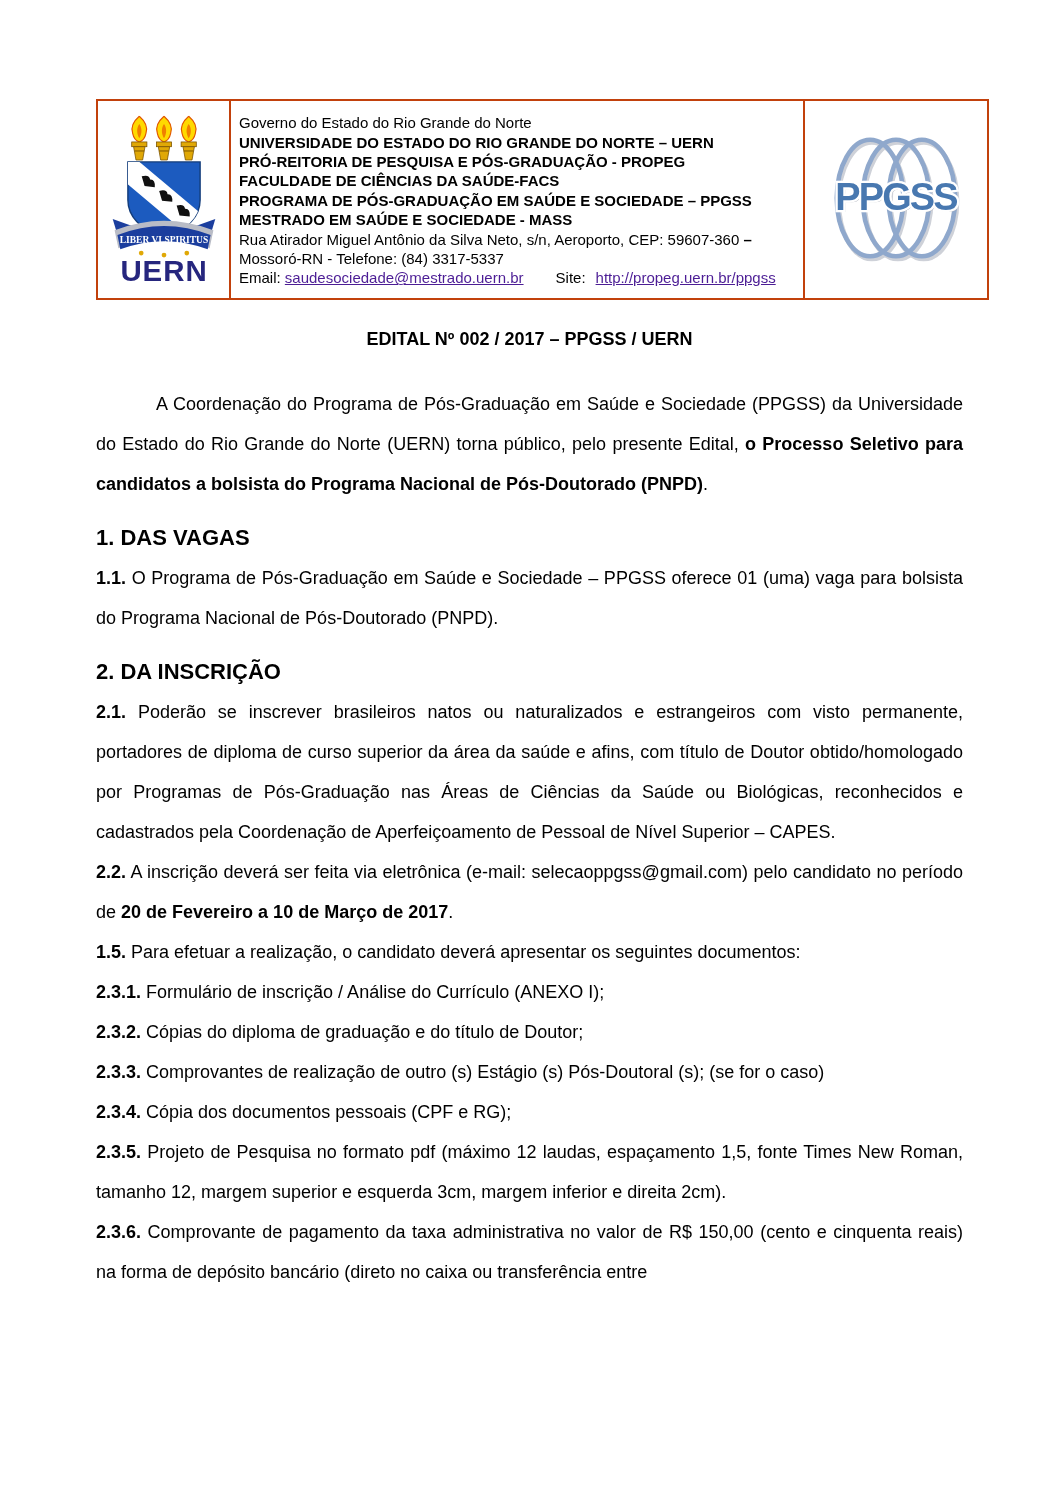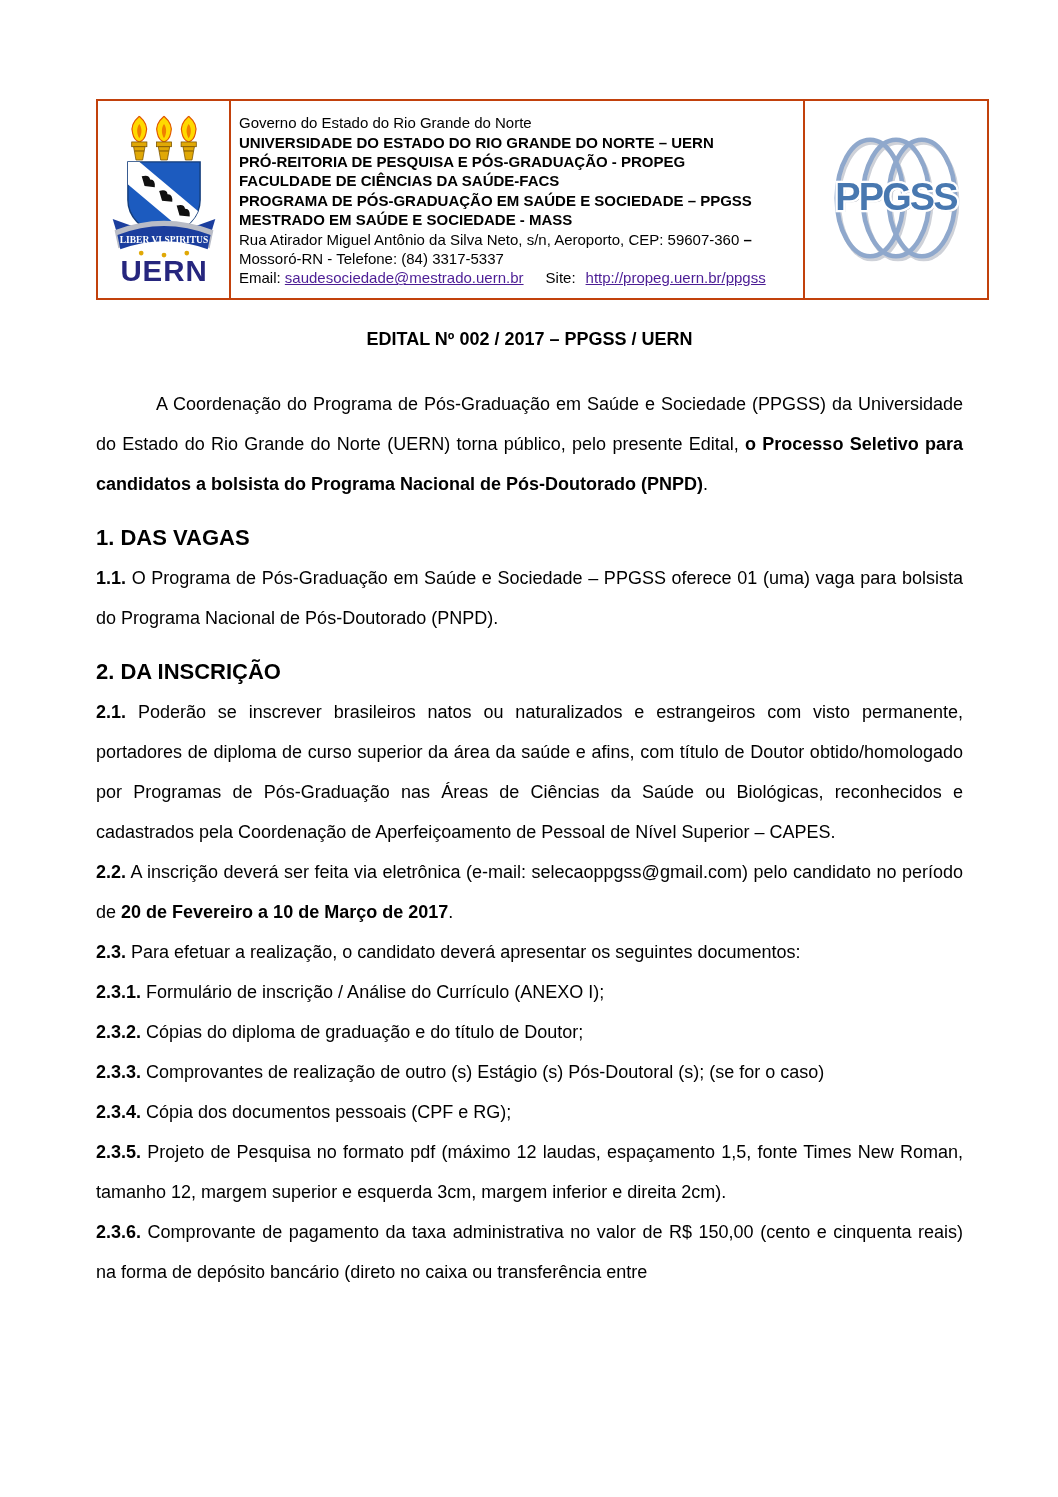--- a/index.html
+++ b/index.html
@@ -22,21 +22,21 @@
   }
   table.header-table td {
     border:2px solid #c2410c; vertical-align:middle; background:#fff;
   }
   td.cell-uern  { width:133px; text-align:center; }
   td.cell-text  { width:574px; padding:6px 8px 4px 8px; }
   td.cell-ppgss { width:184px; text-align:center; }
   .hline { font-size:15px; line-height:19.4px; white-space:nowrap; }
   .hline.bold { font-weight:bold; }
   .hlink { color:#4c1d95; text-decoration:underline; cursor:pointer; }
-  .site-label { margin-left:22px;text-align:right; }
+  .site-label { margin-left:32px;text-align:right; }
   .site-link  { margin-left:10px; }
   
   .doc-title {
     margin-top:28px;
     text-align:center; font-size:18px; font-weight:bold;
     line-height:22px;
   }
   .para {
     font-size:18px; line-height:40px;
     text-align:justify;
@@ -154,21 +154,21 @@
     <div class="doc-title">EDITAL Nº 002 / 2017 – PPGSS / UERN</div>
 
     <p class="para intro"><span>A Coordenação do Programa de Pós-Graduação em Saúde e Sociedade (PPGSS) da Universidade do Estado do Rio Grande do Norte (UERN) torna público, pelo presente Edital, </span><b>o Processo Seletivo para candidatos a bolsista do Programa Nacional de Pós-Doutorado (PNPD)</b><span>.</span></p>
 
     <div class="sec-heading">1. DAS VAGAS</div>
     <p class="para"><span class="num">1.1.</span><span> O Programa de Pós-Graduação em Saúde e Sociedade – PPGSS oferece 01 (uma) vaga para bolsista do Programa Nacional de Pós-Doutorado (PNPD).</span></p>
 
     <div class="sec-heading">2. DA INSCRIÇÃO</div>
     <p class="para"><span class="num">2.1.</span><span> Poderão se inscrever brasileiros natos ou naturalizados e estrangeiros com visto permanente, portadores de diploma de curso superior da área da saúde e afins, com título de Doutor obtido/homologado por Programas de Pós-Graduação nas Áreas de Ciências da Saúde ou Biológicas, reconhecidos e cadastrados pela Coordenação de Aperfeiçoamento de Pessoal de Nível Superior – CAPES.</span></p>
     <p class="para"><span class="num">2.2.</span><span> A inscrição deverá ser feita via eletrônica (e-mail: selecaoppgss@gmail.com) pelo candidato no período de </span><b>20 de Fevereiro a 10 de Março de 2017</b><span>.</span></p>
-    <p class="para"><span class="num">2.3.</span><span> Para efetuar a realização, o candidato deverá apresentar os seguintes documentos:</span></p>
+    <p class="para"><span class="num">1.5.</span><span> Para efetuar a realização, o candidato deverá apresentar os seguintes documentos:</span></p>
     <p class="para"><span class="num">2.3.1.</span><span> Formulário de inscrição / Análise do Currículo (ANEXO I);</span></p>
     <p class="para"><span class="num">2.3.2.</span><span> Cópias do diploma de graduação e do título de Doutor;</span></p>
     <p class="para"><span class="num">2.3.3.</span><span> Comprovantes de realização de outro (s) Estágio (s) Pós-Doutoral (s); (se for o caso)</span></p>
     <p class="para"><span class="num">2.3.4.</span><span> Cópia dos documentos pessoais (CPF e RG);</span></p>
     <p class="para"><span class="num">2.3.5.</span><span> Projeto de Pesquisa no formato pdf (máximo 12 laudas, espaçamento 1,5, fonte Times New Roman, tamanho 12, margem superior e esquerda 3cm, margem inferior e direita 2cm).</span></p>
     <p class="para"><span class="num">2.3.6.</span><span> Comprovante de pagamento da taxa administrativa no valor de R$ 150,00 (cento e cinquenta reais) na forma de depósito bancário (direto no caixa ou transferência entre</span></p>
 
   </div>
 </div>
 

